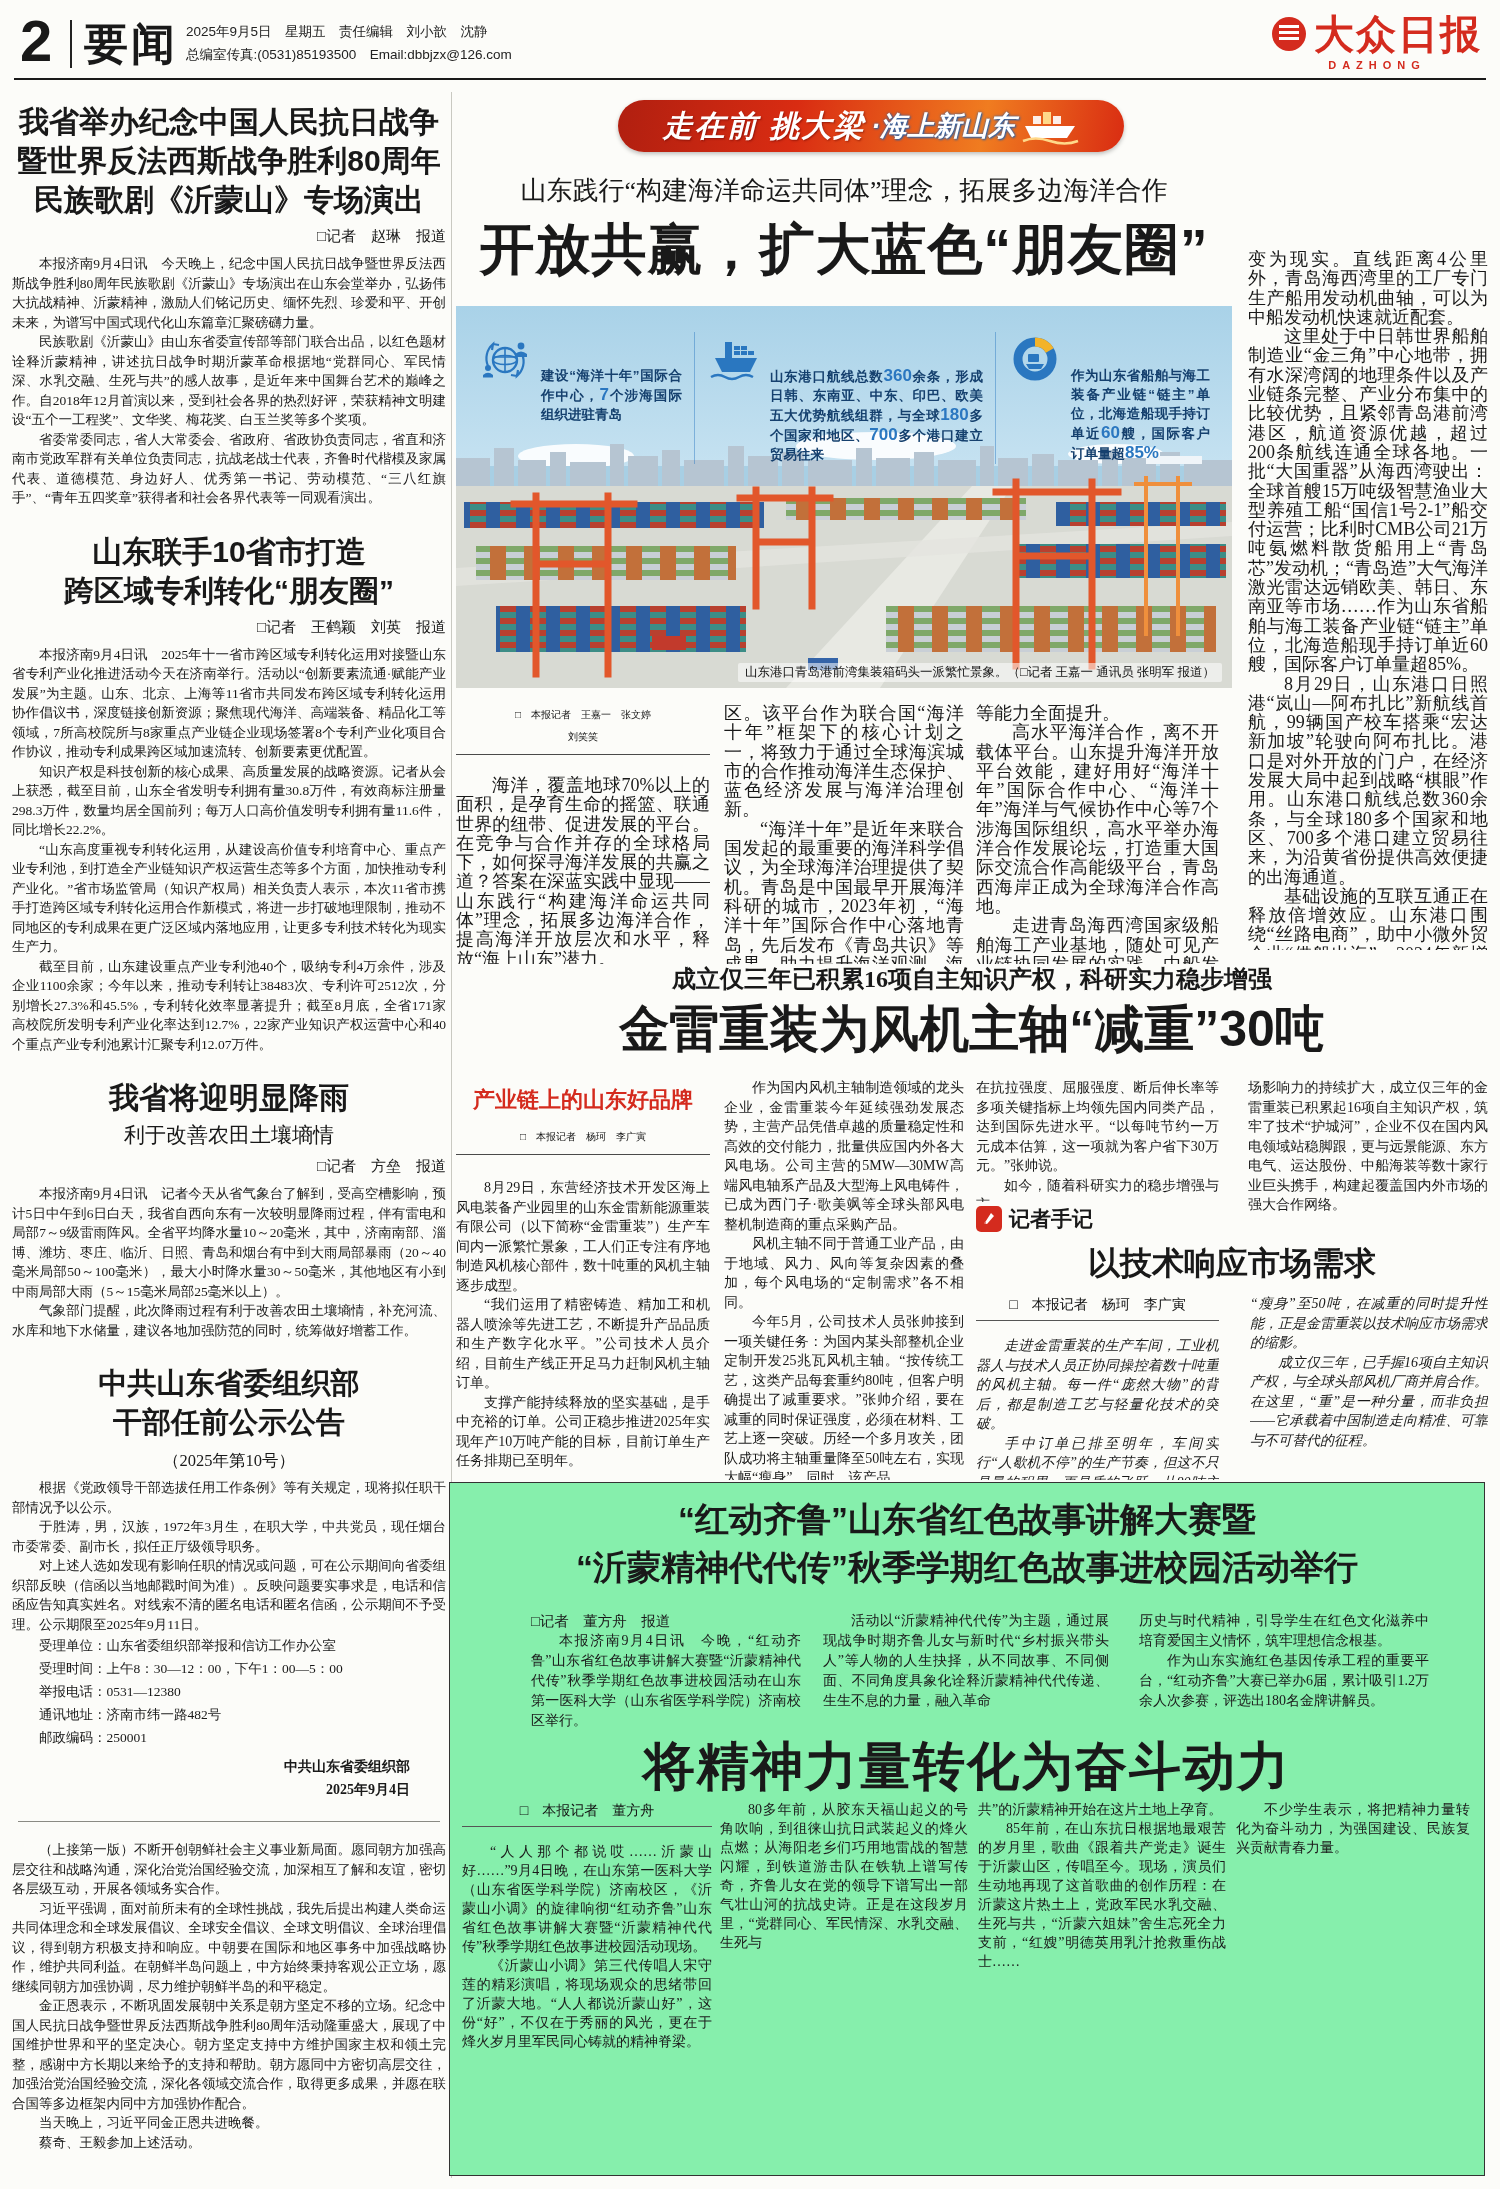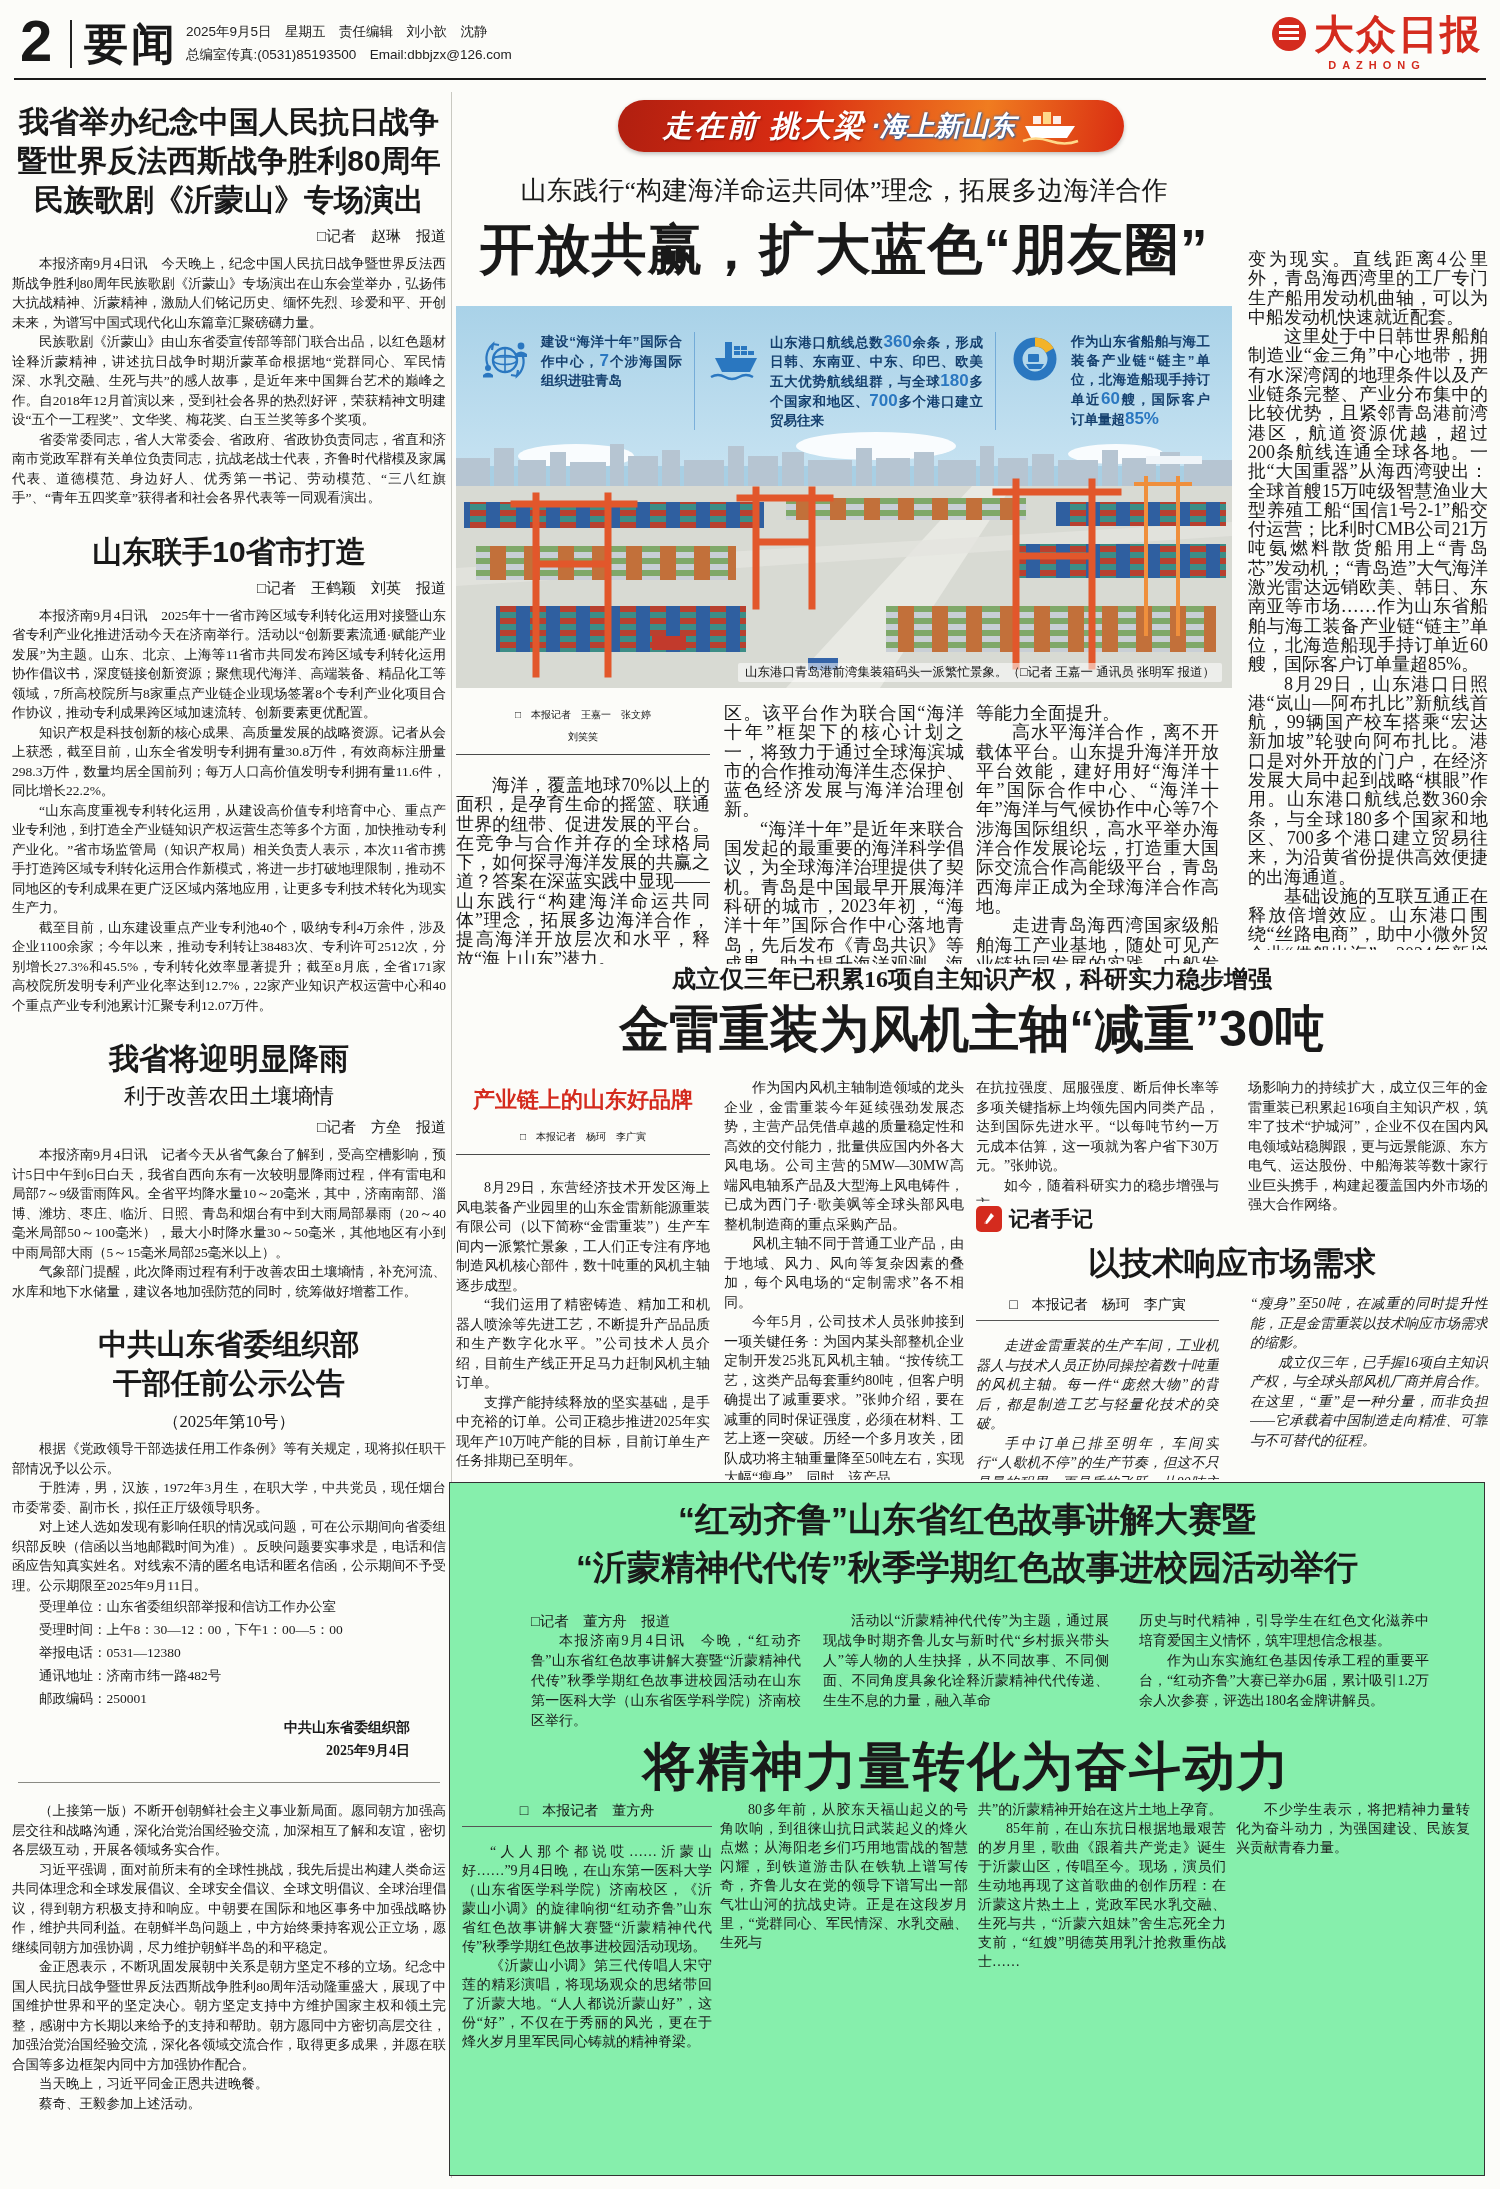--- a/index.html
+++ b/index.html
@@ -55,21 +55,21 @@
   #banner svg{flex:0 0 auto;}
   #m-sub{position:absolute;left:456px;top:174px;width:776px;text-align:center;font:400 26px/34px "Liberation Serif","DejaVu Serif",serif;}
   #m-head{position:absolute;left:446px;top:216px;width:796px;text-align:center;font:700 55px/66px "Liberation Sans","DejaVu Sans",sans-serif;letter-spacing:1px;}
   
   #photo{position:absolute;left:456px;top:306px;width:776px;height:382px;overflow:hidden;background:#cfe4f2;}
   #photo svg.scene{position:absolute;left:0;top:0;width:100%;height:100%;}
   #info-row{position:absolute;left:10px;top:26px;right:10px;display:flex;z-index:3;}
   .info-item{display:flex;gap:9px;padding:0 12px;align-items:flex-start;}
   .info-item + .info-item{border-left:1px solid rgba(42,119,192,.45);}
   .info-icon{flex:0 0 54px;}
-  .info-text{font:700 13.5px/19px "Liberation Sans","DejaVu Sans",sans-serif;color:var(--info_dark);text-align:justify;}
+  .info-text{font:700 13.5px/19px "Liberation Sans","DejaVu Sans",sans-serif;color:var(--info_dark);text-align:justify;margin-top:34px;}
   .info-text .hl{color:var(--info_blue);font-size:17px;font-weight:700;}
   #photo-caption{position:absolute;right:10px;bottom:6px;z-index:3;font-size:12.5px;color:#111;
      background:rgba(255,255,255,.55);padding:1px 7px;border-radius:2px;}
   
   #m-byline{left:456px;top:704px;width:254px;}
   #mc1{left:456px;top:776px;width:254px;height:188px;}
   #mc2{left:724px;top:704px;width:240px;height:260px;}
   #mc3{left:976px;top:704px;width:243px;height:260px;}
   #mc4{left:1248px;top:250px;width:240px;height:700px;}
   
@@ -136,20 +136,21 @@
     <div class="lt">暨世界反法西斯战争胜利80周年</div>
     <div class="lt">民族歌剧《沂蒙山》专场演出</div>
     <div class="lby">□记者　赵琳　报道</div>
     <div class="lbody">
         <p>本报济南9月4日讯　今天晚上，纪念中国人民抗日战争暨世界反法西斯战争胜利80周年民族歌剧《沂蒙山》专场演出在山东会堂举办，弘扬伟大抗战精神、沂蒙精神，激励人们铭记历史、缅怀先烈、珍爱和平、开创未来，为谱写中国式现代化山东篇章汇聚磅礴力量。</p>
         <p>民族歌剧《沂蒙山》由山东省委宣传部等部门联合出品，以红色题材诠释沂蒙精神，讲述抗日战争时期沂蒙革命根据地“党群同心、军民情深、水乳交融、生死与共”的感人故事，是近年来中国舞台艺术的巅峰之作。自2018年12月首演以来，受到社会各界的热烈好评，荣获精神文明建设“五个一工程奖”、文华奖、梅花奖、白玉兰奖等多个奖项。</p>
         <p>省委常委同志，省人大常委会、省政府、省政协负责同志，省直和济南市党政军群有关单位负责同志，抗战老战士代表，齐鲁时代楷模及家属代表、道德模范、身边好人、优秀第一书记、劳动模范、“三八红旗手”、“青年五四奖章”获得者和社会各界代表等一同观看演出。</p>
       </div>
     <div class="lgap"></div>
     <div class="lt">山东联手10省市打造</div>
+    <div class="lt">跨区域专利转化“朋友圈”</div>
     <div class="lby">□记者　王鹤颖　刘英　报道</div>
     <div class="lbody">
         <p>本报济南9月4日讯　2025年十一省市跨区域专利转化运用对接暨山东省专利产业化推进活动今天在济南举行。活动以“创新要素流通·赋能产业发展”为主题。山东、北京、上海等11省市共同发布跨区域专利转化运用协作倡议书，深度链接创新资源；聚焦现代海洋、高端装备、精品化工等领域，7所高校院所与8家重点产业链企业现场签署8个专利产业化项目合作协议，推动专利成果跨区域加速流转、创新要素更优配置。</p>
         <p>知识产权是科技创新的核心成果、高质量发展的战略资源。记者从会上获悉，截至目前，山东全省发明专利拥有量30.8万件，有效商标注册量298.3万件，数量均居全国前列；每万人口高价值发明专利拥有量11.6件，同比增长22.2%。</p>
         <p>“山东高度重视专利转化运用，从建设高价值专利培育中心、重点产业专利池，到打造全产业链知识产权运营生态等多个方面，加快推动专利产业化。”省市场监管局（知识产权局）相关负责人表示，本次11省市携手打造跨区域专利转化运用合作新模式，将进一步打破地理限制，推动不同地区的专利成果在更广泛区域内落地应用，让更多专利技术转化为现实生产力。</p>
         <p>截至目前，山东建设重点产业专利池40个，吸纳专利4万余件，涉及企业1100余家；今年以来，推动专利转让38483次、专利许可2512次，分别增长27.3%和45.5%，专利转化效率显著提升；截至8月底，全省171家高校院所发明专利产业化率达到12.7%，22家产业知识产权运营中心和40个重点产业专利池累计汇聚专利12.07万件。</p>
       </div>
     <div class="lgap"></div>
     <div class="lt">我省将迎明显降雨</div>
     <div class="lsub">利于改善农田土壤墒情</div>

